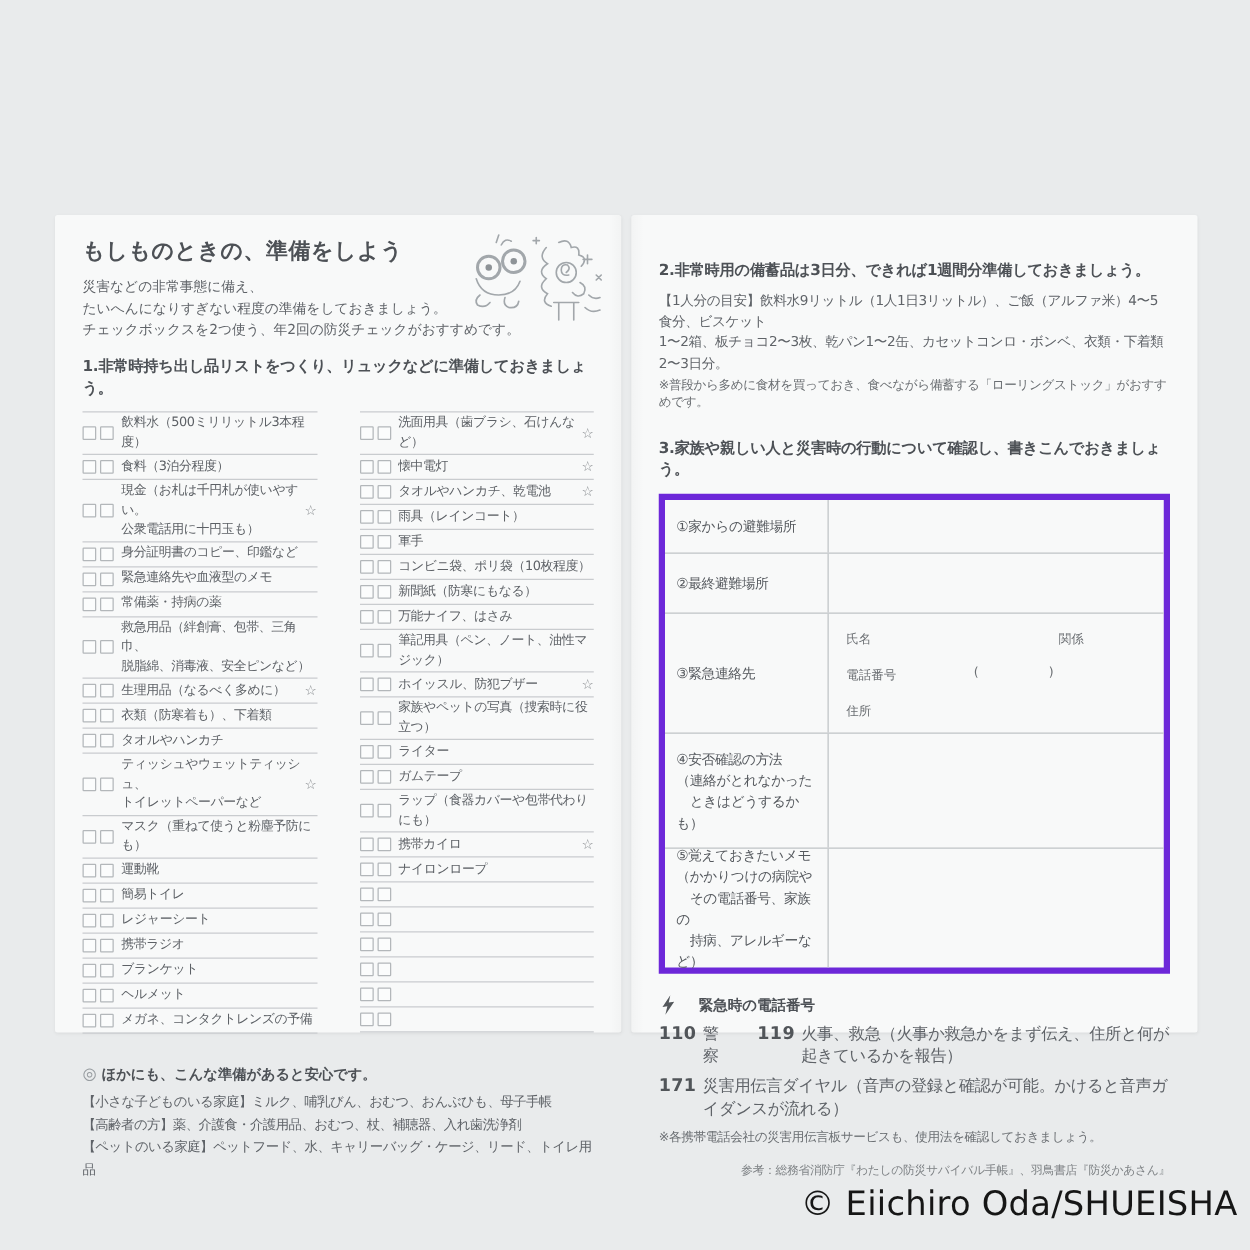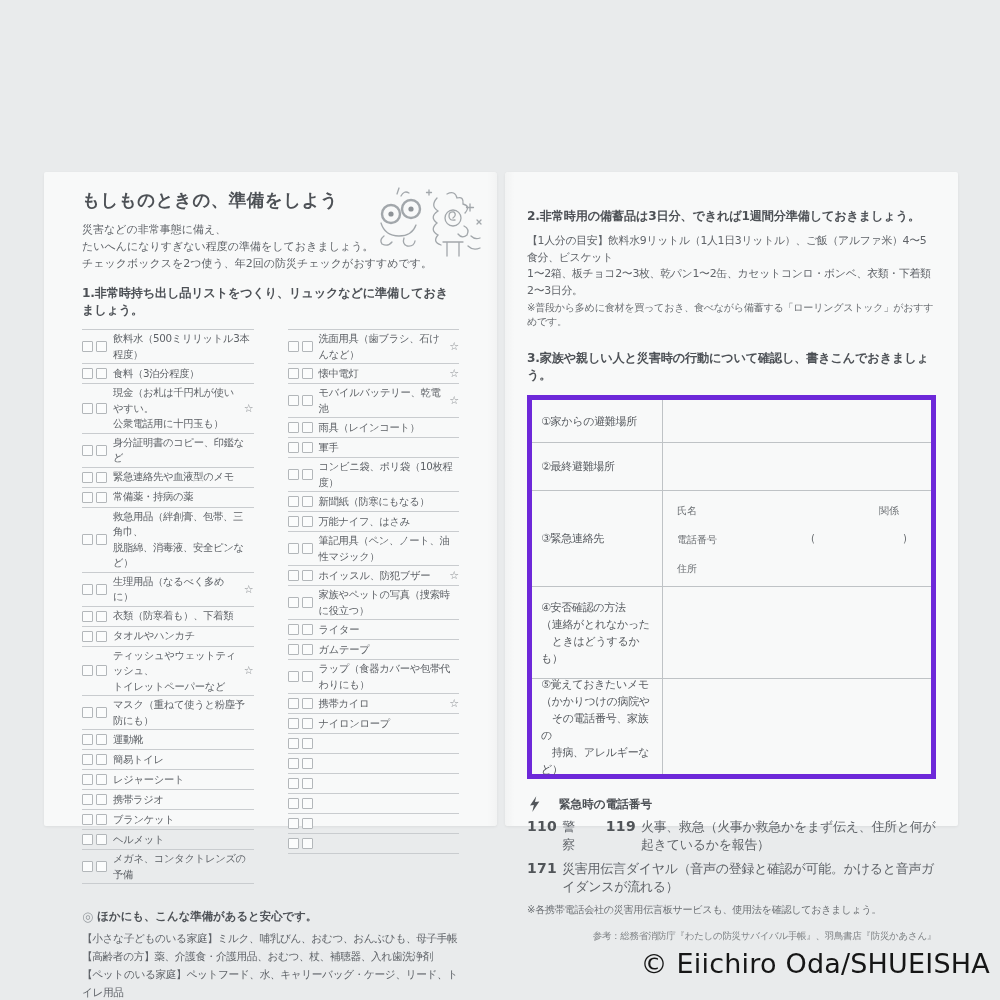--- a/index.html
+++ b/index.html
@@ -8,21 +8,21 @@
     background:#e9ebec;
     font-family:"DejaVu Sans","Liberation Sans",sans-serif;
     -webkit-font-smoothing:antialiased;
   }
   .page{
     position:absolute;top:172px;width:453px;height:654px;
     background:#f8f9f9;border-radius:2px;
     box-shadow:0 1px 3px rgba(0,0,0,.06);
     color:#5a5e63;box-sizing:border-box;
   }
-  .page-left{left:44px;padding:16px 38px;}
+  .page-left{left:44px;padding:16px 22px;}
   .page-right{left:505px;padding:36px 22px;}
   .page-left::after{content:"";position:absolute;top:0;right:0;width:10px;height:100%;
     background:linear-gradient(to right,rgba(0,0,0,0),rgba(0,0,0,.025));}
   .page-right::before{content:"";position:absolute;top:0;left:0;width:10px;height:100%;
     background:linear-gradient(to left,rgba(0,0,0,0),rgba(0,0,0,.025));}
 
   .title{font-size:17.5px;font-weight:700;color:#4d5156;letter-spacing:.5px;}
   .intro{margin-top:9px;font-size:11px;line-height:17px;color:#5f6368;}
   .sec-heading{font-size:12.2px;font-weight:700;color:#4d5156;letter-spacing:-.2px;}
   .sec1-heading{margin-top:13px;}
@@ -51,21 +51,21 @@
   .info-row{display:flex;border-bottom:1px solid #bfc3c6;box-sizing:border-box;}
   .info-row:nth-of-type(1){height:43px;}
   .info-row:nth-of-type(2){height:48px;}
   .info-row:nth-of-type(3){height:96px;}
   .info-row:nth-of-type(4){height:92px;}
   .info-row:nth-of-type(5){height:95px;border-bottom:none;}
   .info-label{width:131px;flex:none;border-right:1px solid #bfc3c6;padding:0 9px;display:flex;align-items:center;
     font-size:11px;line-height:17px;white-space:pre-line;color:#55595e;letter-spacing:-.3px;box-sizing:border-box;}
   .info-cell{flex:1;position:relative;}
   .contact{padding:13px 14px 0 14px;font-size:10px;color:#6a6e72;}
-  .c-line{display:flex;height:29px;align-items:flex-start;gap:32px;}
+  .c-line{display:flex;height:29px;align-items:flex-start;}
   .rel{margin-left:150px;}
   .par1{margin-left:62px;}
   .par2{margin-left:56px;}
 
   .em-head{margin-top:17px;display:flex;align-items:center;gap:17px;font-size:11.6px;font-weight:700;color:#4d5156;}
   .em-line{margin-top:6px;display:flex;align-items:baseline;}
   .em-num{font-size:14px;font-weight:700;color:#515559;letter-spacing:.3px;}
   .em-desc{font-size:13px;margin-left:5px;color:#5f6368;letter-spacing:-.3px;}
   .em-gap{margin-left:26px;}
   .em-note{font-size:10.1px;margin-top:7px;color:#6b6f73;letter-spacing:-.3px;}
@@ -258,21 +258,21 @@
         <div class="check-row">
           <span class="cb"></span>
           <span class="cb"></span>
           <span class="check-label">懐中電灯</span>
           <span class="star">☆</span>
         </div>
 
         <div class="check-row">
           <span class="cb"></span>
           <span class="cb"></span>
-          <span class="check-label">モバイルバッテリー、乾電池</span>
+          <span class="check-label">タオルやハンカチ、乾電池</span>
           <span class="star">☆</span>
         </div>
 
         <div class="check-row">
           <span class="cb"></span>
           <span class="cb"></span>
           <span class="check-label">雨具（レインコート）</span>
           <span class="star"></span>
         </div>
 

